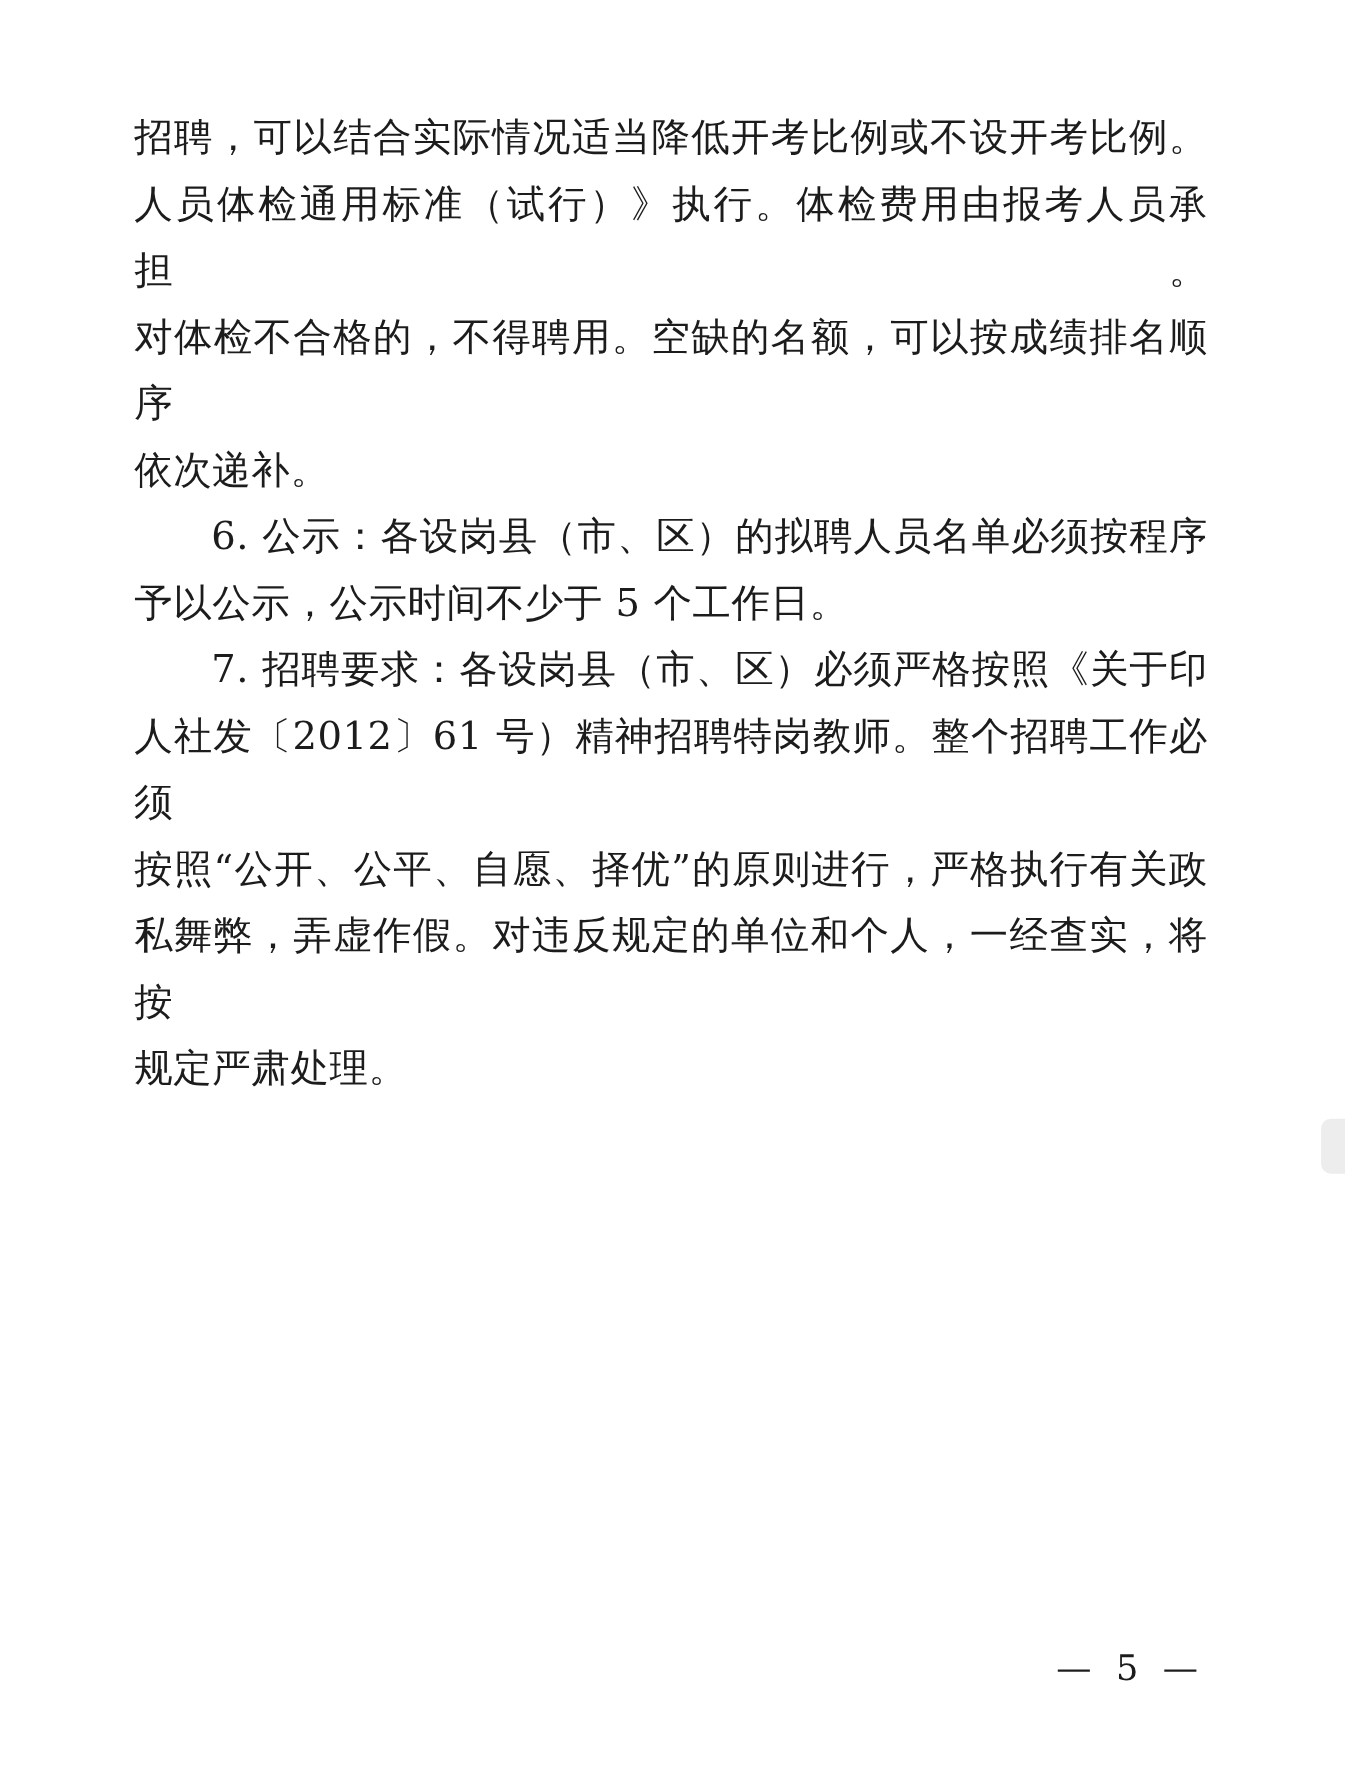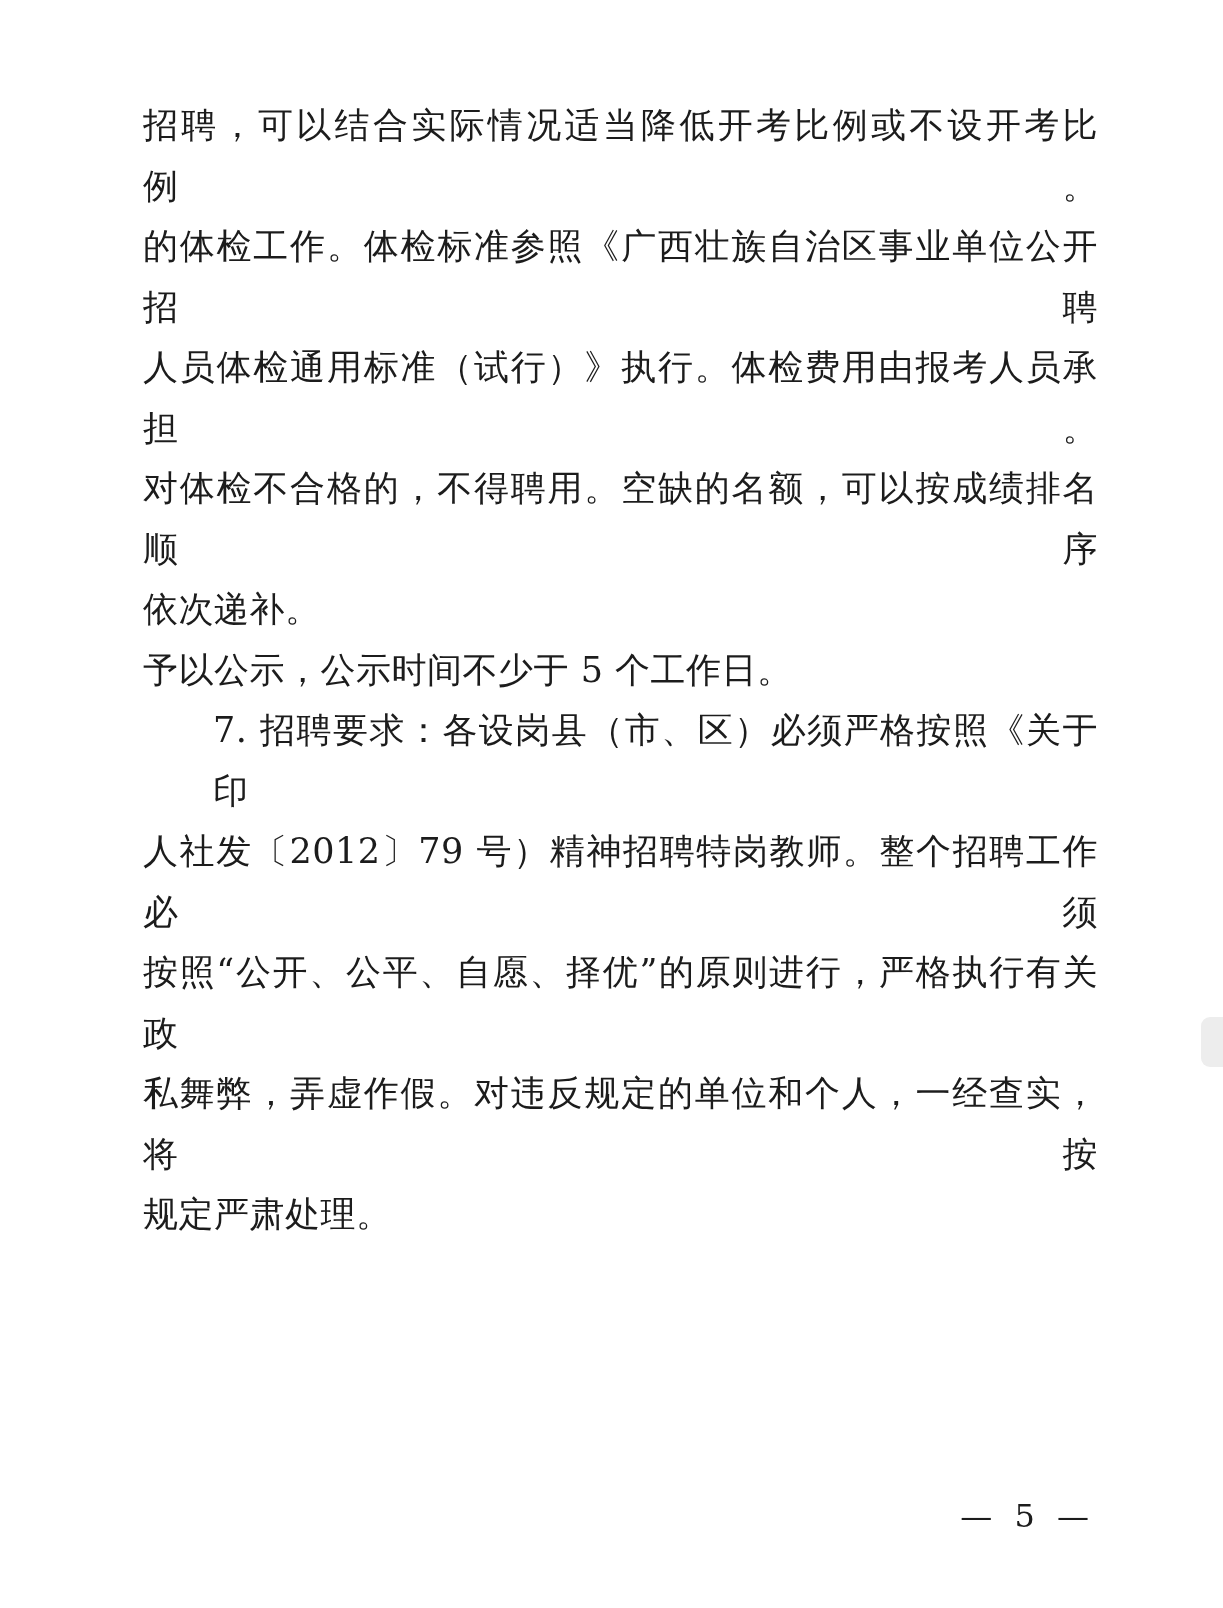--- a/index.html
+++ b/index.html
@@ -25,21 +25,20 @@
     top: 95px;
     width: 976px;
     color: #1c1c1c;
     font-size: 35px;
     line-height: 60.5px;
     letter-spacing: 0.5px;
   }
   .line {
     white-space: nowrap;
     text-align: left;
-    margin-left: 21px;
   }
   .line.justify {
     white-space: normal;
     text-align: justify;
     text-align-last: justify;
   }
   .line.indent {
     padding-left: 70px;
   }
   .page-footer {
@@ -62,27 +61,27 @@
     background: #ededed;
   }
 </style>
 </head>
 <body>
 
 <div class="page">
   <div class="doc-body">
 
   <div class="line justify">招聘，可以结合实际情况适当降低开考比例或不设开考比例。</div>
-      <div class="line justify">的体检工作。体检标准参照《广西壮族自治区事业单位公开招聘</div>
       <div class="line justify">人员体检通用标准（试行）》执行。体检费用由报考人员承担。</div>
       <div class="line justify">对体检不合格的，不得聘用。空缺的名额，可以按成绩排名顺序</div>
       <div class="line">依次递补。</div>
+      <div class="line indent justify">6. 公示：各设岗县（市、区）的拟聘人员名单必须按程序</div>
       <div class="line">予以公示，公示时间不少于 5 个工作日。</div>
       <div class="line indent justify">7. 招聘要求：各设岗县（市、区）必须严格按照《关于印</div>
-      <div class="line justify">人社发〔2012〕79 号）精神招聘特岗教师。整个招聘工作必须</div>
+      <div class="line justify">人社发〔2012〕61 号）精神招聘特岗教师。整个招聘工作必须</div>
       <div class="line justify">按照“公开、公平、自愿、择优”的原则进行，严格执行有关政</div>
       <div class="line justify">私舞弊，弄虚作假。对违反规定的单位和个人，一经查实，将按</div>
       <div class="line">规定严肃处理。</div>
     </div>
 
   <div class="page-footer">— 5 —</div>
 
   <div class="scroll-thumb"></div>
 </div>
 

